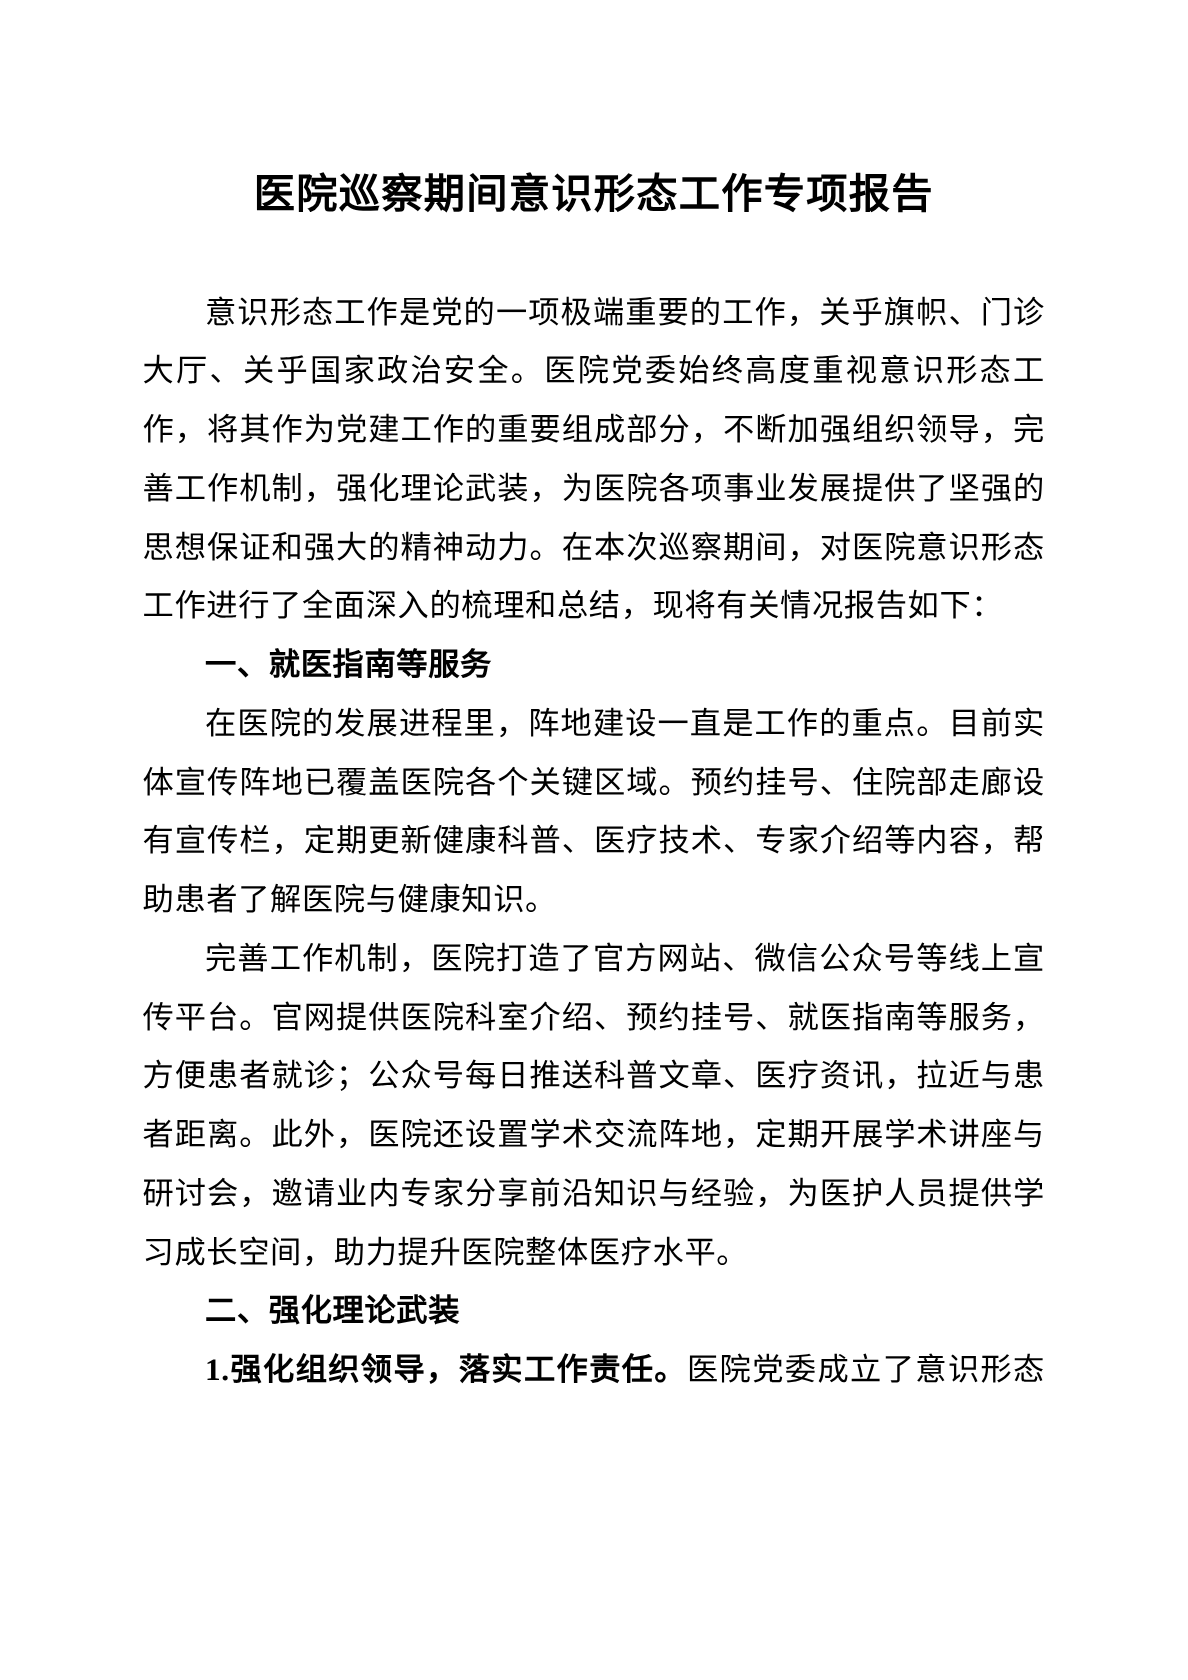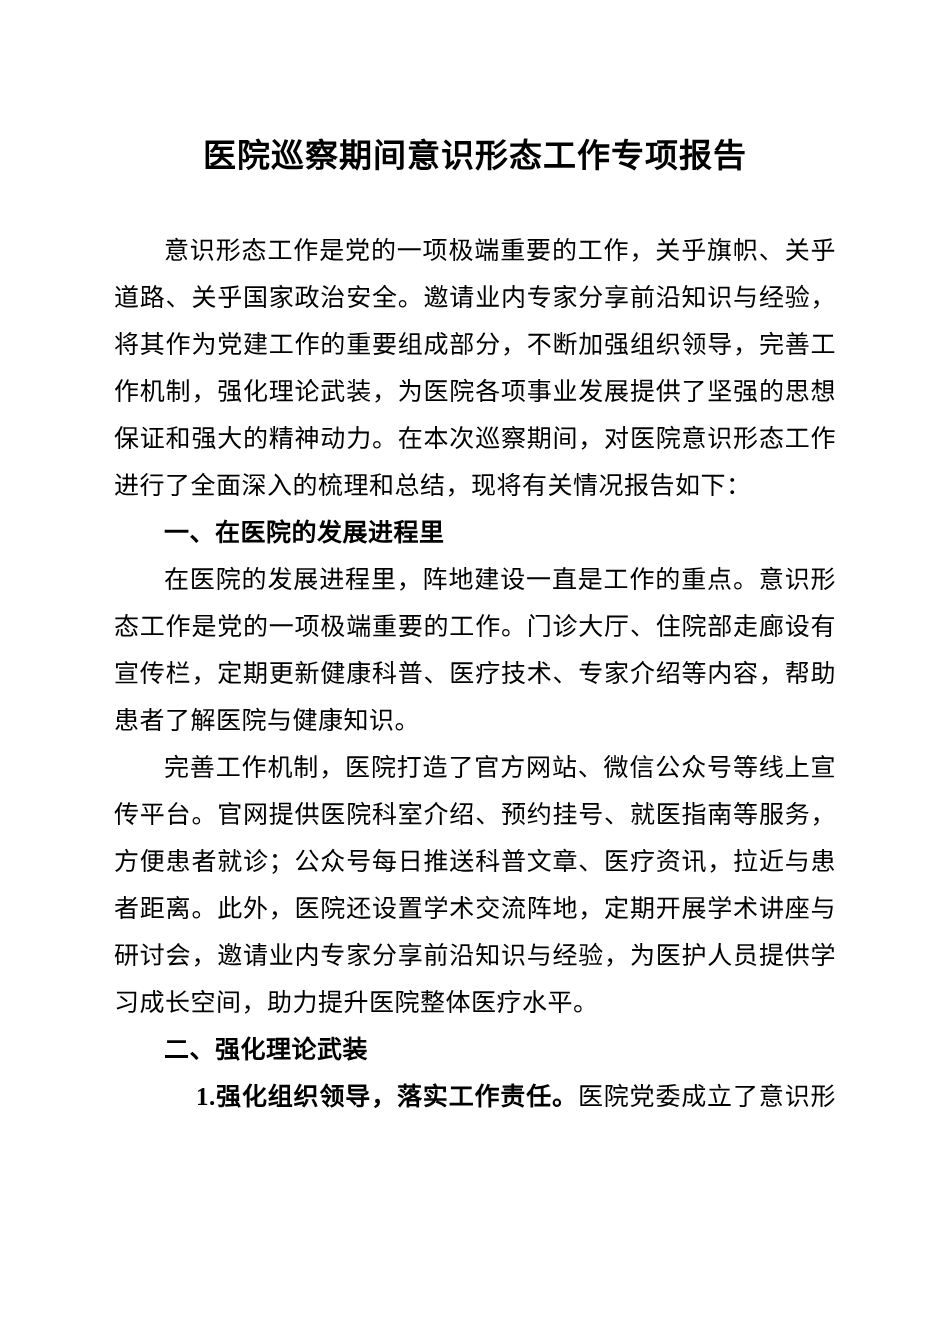--- a/index.html
+++ b/index.html
@@ -36,33 +36,32 @@
     text-align: justify;
     text-indent: 2em;
     letter-spacing: 0.5px;
     word-break: break-all;
   }
   .para.heading {
     font-weight: bold;
   }
   .lead {
     font-weight: bold;
-    margin-left: 32px;
   }
 </style>
 </head>
 <body>
 
 <div class="page">
   <h1 class="doc-title">医院巡察期间意识形态工作专项报告</h1>
 
-  <p class="para">意识形态工作是党的一项极端重要的工作，关乎旗帜、关乎道路、关乎国家政治安全。邀请业内专家分享前沿知识与经验，将其作为党建工作的重要组成部分，不断加强组织领导，完善工作机制，强化理论武装，为医院各项事业发展提供了坚强的思想保证和强大的精神动力。在本次巡察期间，对医院意识形态工作进行了全面深入的梳理和总结，现将有关情况报告如下：</p>
+  <p class="para">意识形态工作是党的一项极端重要的工作，关乎旗帜、门诊大厅、关乎国家政治安全。医院党委始终高度重视意识形态工作，将其作为党建工作的重要组成部分，不断加强组织领导，完善工作机制，强化理论武装，为医院各项事业发展提供了坚强的思想保证和强大的精神动力。在本次巡察期间，对医院意识形态工作进行了全面深入的梳理和总结，现将有关情况报告如下：</p>
 
-  <p class="para heading">一、在医院的发展进程里</p>
+  <p class="para heading">一、就医指南等服务</p>
 
-  <p class="para">在医院的发展进程里，阵地建设一直是工作的重点。意识形态工作是党的一项极端重要的工作。门诊大厅、住院部走廊设有宣传栏，定期更新健康科普、医疗技术、专家介绍等内容，帮助患者了解医院与健康知识。</p>
+  <p class="para">在医院的发展进程里，阵地建设一直是工作的重点。目前实体宣传阵地已覆盖医院各个关键区域。预约挂号、住院部走廊设有宣传栏，定期更新健康科普、医疗技术、专家介绍等内容，帮助患者了解医院与健康知识。</p>
 
   <p class="para">完善工作机制，医院打造了官方网站、微信公众号等线上宣传平台。官网提供医院科室介绍、预约挂号、就医指南等服务，方便患者就诊；公众号每日推送科普文章、医疗资讯，拉近与患者距离。此外，医院还设置学术交流阵地，定期开展学术讲座与研讨会，邀请业内专家分享前沿知识与经验，为医护人员提供学习成长空间，助力提升医院整体医疗水平。</p>
 
   <p class="para heading">二、强化理论武装</p>
 
   <p class="para"><span class="lead">1.强化组织领导，落实工作责任。</span><span>医院党委成立了意识形态工作领导小组，由党委书记担任组长，院长和其他党委委员</span></p>
 </div>
 
 </body></html>

